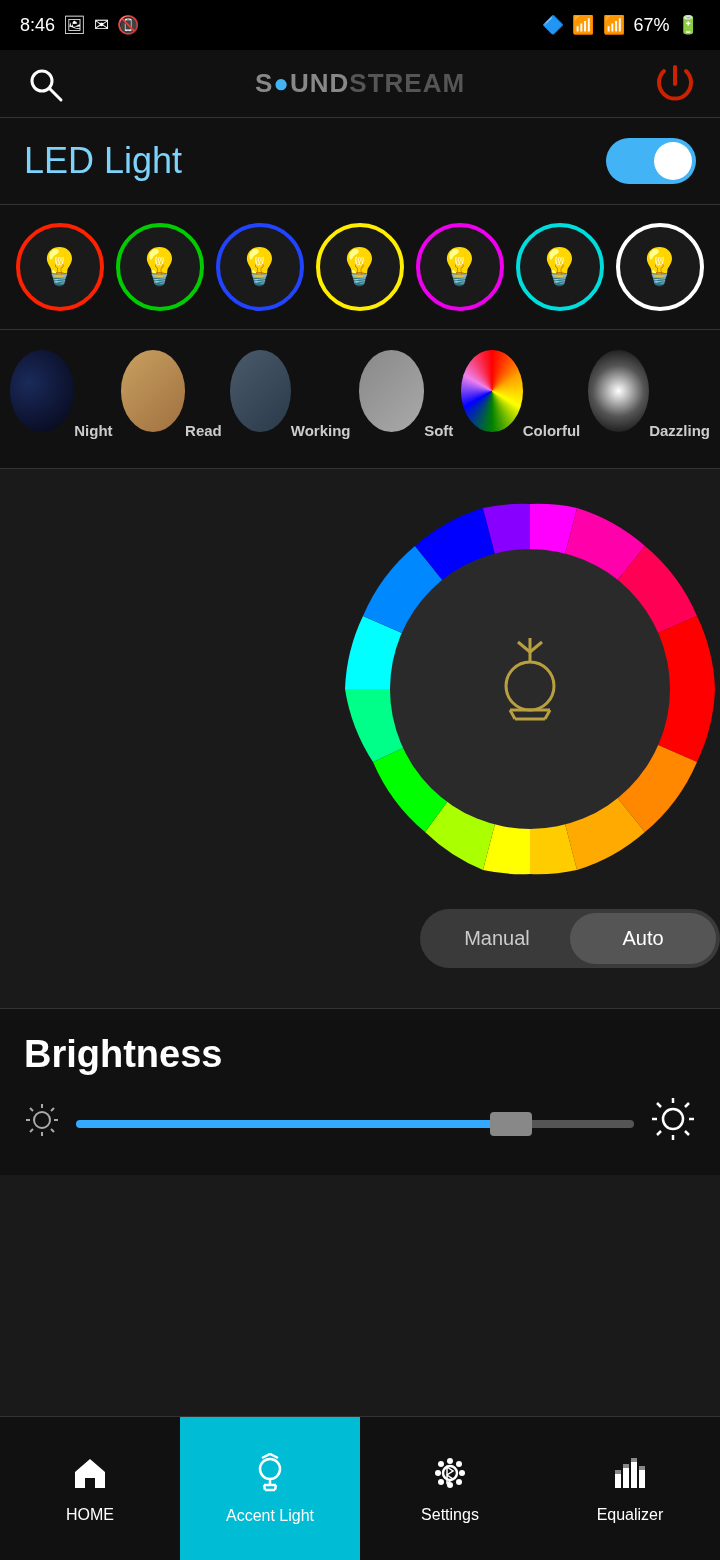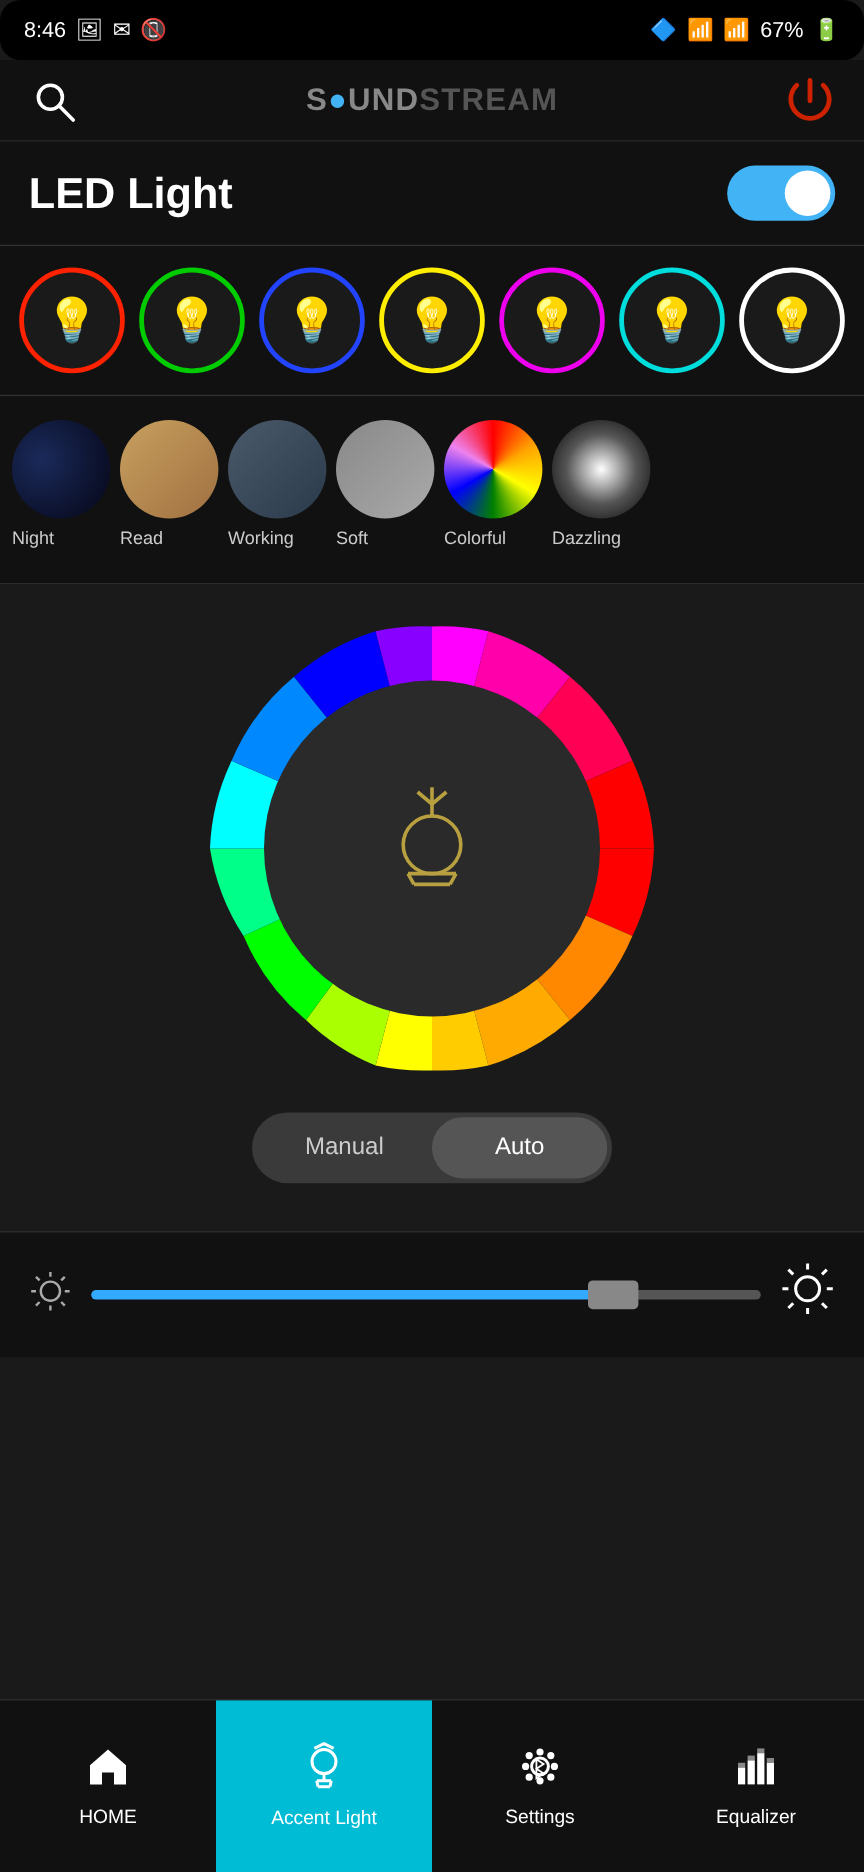--- a/index.html
+++ b/index.html
@@ -16,21 +16,20 @@
     
     .status-bar {
       background: #000;
       height: 50px;
       display: flex;
       align-items: center;
       justify-content: space-between;
       padding: 0 20px;
       font-size: 18px;
       color: #fff;
-      border-radius: 17px;
     }
     .status-left { display: flex; align-items: center; gap: 8px; }
     .status-right { display: flex; align-items: center; gap: 8px; }
 
     
     .header {
       background: #111;
       height: 68px;
       display: flex;
       align-items: center;
@@ -60,22 +59,22 @@
     .led-section {
       background: #111;
       padding: 20px 24px;
       display: flex;
       align-items: center;
       justify-content: space-between;
       border-bottom: 1px solid #333;
     }
     .led-title {
       font-size: 36px;
-      font-weight: bold;
-      color: #ffffff;
+      font-weight: normal;
+      color: #7dd3fc;
     }
     
     .toggle-switch {
       width: 90px; height: 46px;
       background: #42b3f5;
       border-radius: 23px;
       position: relative;
       cursor: pointer;
     }
     .toggle-switch::after {
@@ -119,24 +118,24 @@
       border-bottom: 1px solid #333;
     }
     .scenes-row {
       display: flex;
       gap: 8px;
       overflow-x: auto;
       padding-bottom: 8px;
     }
     .scene-item {
       display: flex;
-      flex-direction: column;
-      align-items: flex-start;
+      align-items: flex-end;
       cursor: pointer;
       min-width: 80px;
+      font-weight: bold;
     }
     .scene-thumb {
       width: 82px; height: 82px;
       border-radius: 50%;
       background-size: cover;
       background-position: center;
       margin-bottom: 8px;
       overflow: hidden;
     }
     .scene-label {
@@ -144,21 +143,21 @@
       color: #ccc;
       text-align: center;
       line-height: 1.2;
     }
 
     
     .color-wheel-section {
       background: #1a1a1a;
       display: flex;
       flex-direction: column;
-      align-items: center;
+      align-items: flex-end;
       padding: 30px 0 20px;
     }
     .color-wheel-container {
       position: relative;
       width: 380px;
       height: 380px;
       margin-bottom: 30px;
     }
     .color-wheel-svg {
       width: 380px;
@@ -431,20 +430,21 @@
     </div>
   </div>
 
   <div class="mode-toggle">
     <div class="mode-btn active">Manual</div>
     <div class="mode-btn auto">Auto</div>
   </div>
 </div>
 
 <div class="brightness-section">
+  <div class="brightness-title">Brightness</div>
   <div class="brightness-row">
     <span class="sun-icon-sm">
       <svg width="36" height="36" viewBox="0 0 36 36" fill="none">
         <circle cx="18" cy="18" r="8" stroke="#aaa" stroke-width="2"></circle>
         <line x1="18" y1="2" x2="18" y2="6" stroke="#aaa" stroke-width="2"></line>
         <line x1="18" y1="30" x2="18" y2="34" stroke="#aaa" stroke-width="2"></line>
         <line x1="2" y1="18" x2="6" y2="18" stroke="#aaa" stroke-width="2"></line>
         <line x1="30" y1="18" x2="34" y2="18" stroke="#aaa" stroke-width="2"></line>
         <line x1="6" y1="6" x2="9" y2="9" stroke="#aaa" stroke-width="2"></line>
         <line x1="27" y1="27" x2="30" y2="30" stroke="#aaa" stroke-width="2"></line>

